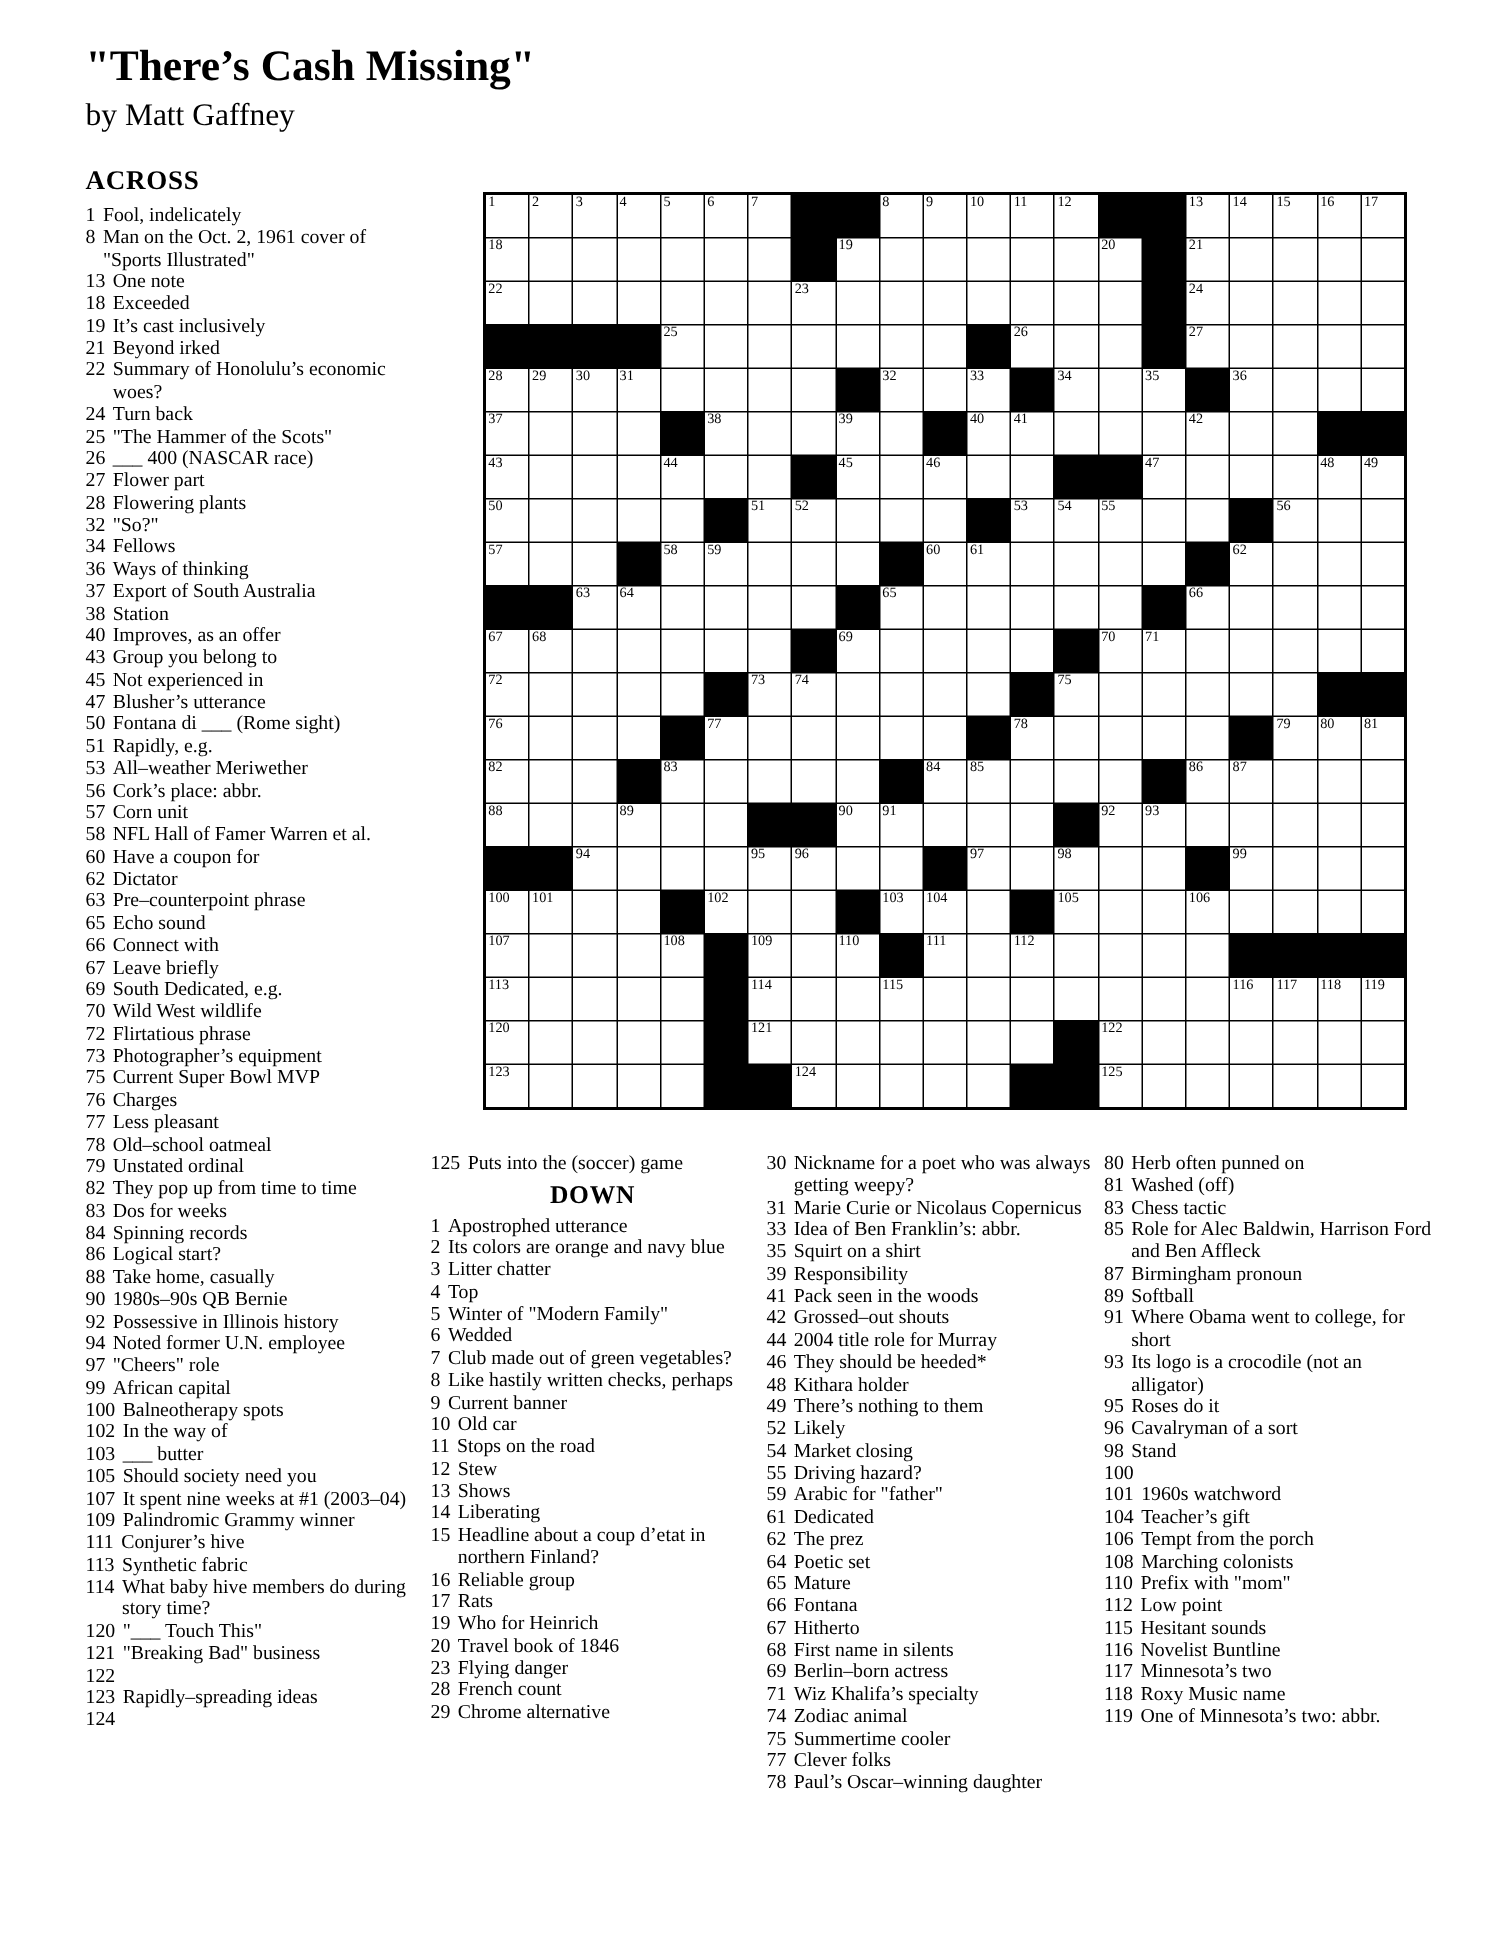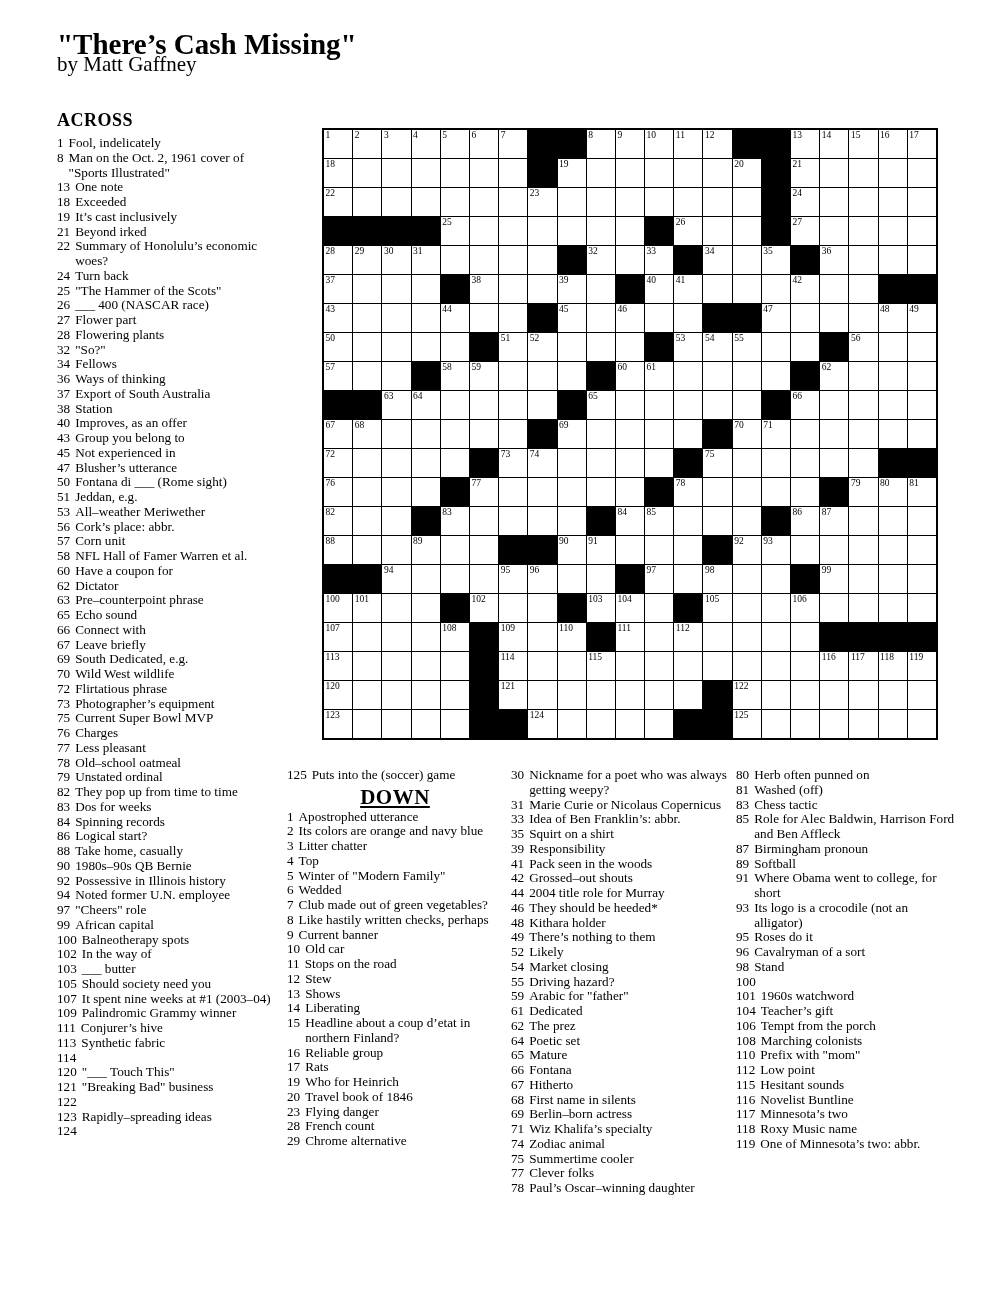--- a/index.html
+++ b/index.html
@@ -1,32 +1,32 @@
 <!DOCTYPE html>
 <html><head>
 <meta charset="utf-8">
 <style>
   html,body{margin:0;padding:0;}
   body{
     width:1000px;height:1294px;background:#ffffff;position:relative;
     font-family:"Liberation Serif", serif;color:#000;
   }
   .page-title{position:absolute;left:57px;top:28px;font-size:29px;font-weight:bold;white-space:nowrap;}
-  .byline{position:absolute;left:57px;top:52px;font-size:21px;white-space:nowrap;}
+  .byline{position:absolute;left:57px;top:64px;font-size:21px;white-space:nowrap;}
   .sec-heading{font-size:18px;font-weight:bold;letter-spacing:0.5px;text-align:center;}
   .across-heading{position:absolute;left:57px;top:110px;}
   .clue-col{position:absolute;font-size:13.2px;line-height:14.75px;}
   #across-col{left:57px;top:136px;width:226px;}
   #col2{left:287px;top:768px;width:216px;}
   #col3{left:511px;top:768px;width:220px;}
   #col4{left:736px;top:768px;width:223px;}
   .clue{display:flex;align-items:flex-start;}
   .cnum{flex:none;padding-right:5px;}
   .ctext{flex:1 1 auto;}
-  .down-heading{margin:7px 0 5px 0;font-size:21px;text-decoration:underline;}
+  .down-heading{margin:7px 0 5px 0;font-size:17px;}
   .grid{
     position:absolute;left:322px;top:128px;width:616px;height:612px;
     background:#000;border:2px solid #000;box-sizing:border-box;
     display:grid;grid-template-columns:repeat(21,1fr);grid-template-rows:repeat(21,1fr);gap:1px;
   }
   .cell{background:#fff;position:relative;}
   .cell.blk{background:#000;}
   .cell .n{
     position:absolute;top:0;left:1.5px;font-size:9.5px;line-height:10.5px;
     font-family:"Liberation Serif", serif;
@@ -124,21 +124,21 @@
     <div class="clue">
       <span class="cnum">47</span>
       <span class="ctext">Blusher’s utterance</span>
     </div>
     <div class="clue">
       <span class="cnum">50</span>
       <span class="ctext">Fontana di ___ (Rome sight)</span>
     </div>
     <div class="clue">
       <span class="cnum">51</span>
-      <span class="ctext">Jeddan, e.g.</span>
+      <span class="ctext">Rapidly, e.g.</span>
     </div>
     <div class="clue">
       <span class="cnum">53</span>
       <span class="ctext">All–weather Meriwether</span>
     </div>
     <div class="clue">
       <span class="cnum">56</span>
       <span class="ctext">Cork’s place: abbr.</span>
     </div>
     <div class="clue">
@@ -276,20 +276,21 @@
     <div class="clue">
       <span class="cnum">111</span>
       <span class="ctext">Conjurer’s hive</span>
     </div>
     <div class="clue">
       <span class="cnum">113</span>
       <span class="ctext">Synthetic fabric</span>
     </div>
     <div class="clue">
       <span class="cnum">114</span>
+      <span class="ctext">What baby hive members do during story time?</span>
     </div>
     <div class="clue">
       <span class="cnum">120</span>
       <span class="ctext">"___ Touch This"</span>
     </div>
     <div class="clue">
       <span class="cnum">121</span>
       <span class="ctext">"Breaking Bad" business</span>
     </div>
     <div class="clue">

